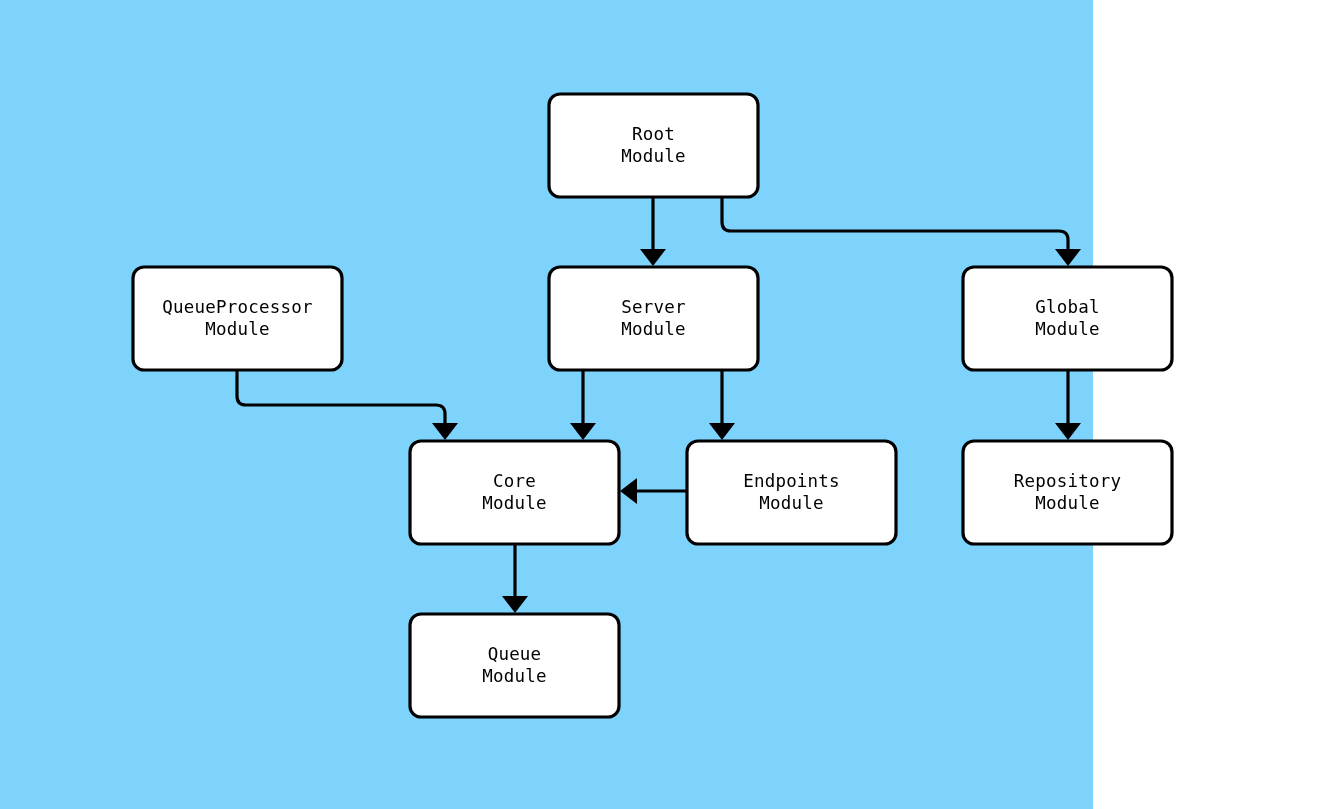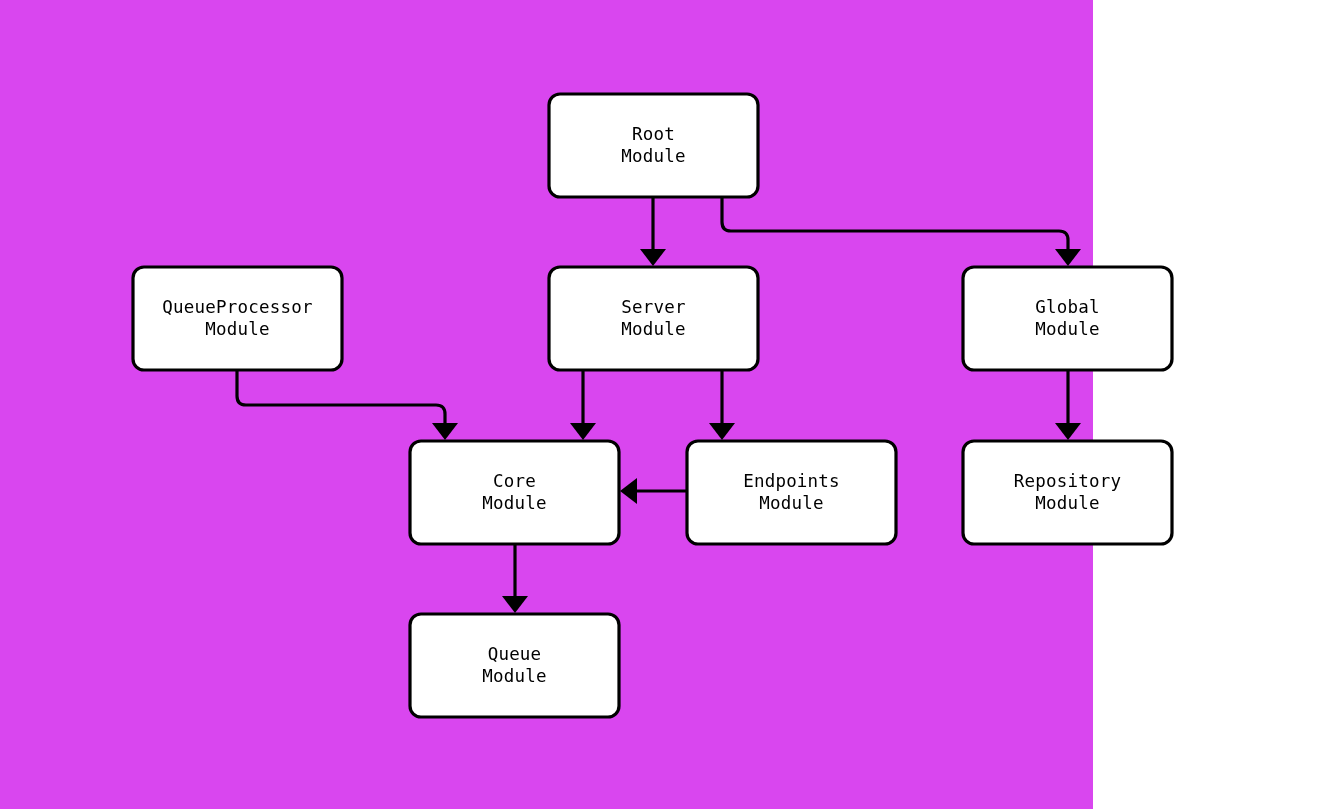--- a/index.html
+++ b/index.html
@@ -11,21 +11,21 @@
   body {
     width: 1337px;
     height: 809px;
     font-family: "DejaVu Sans Mono", "Liberation Mono", monospace;
     overflow: hidden;
   }
   #diagram-canvas {
     position: relative;
     width: 1093px;
     height: 809px;
-    background: #d946ef;
+    background: #7dd3fc;
   }
   svg.diagram-svg {
     position: absolute;
     top: 0;
     left: 0;
     width: 1337px;
     height: 809px;
     display: block;
   }
   .node-rect {

